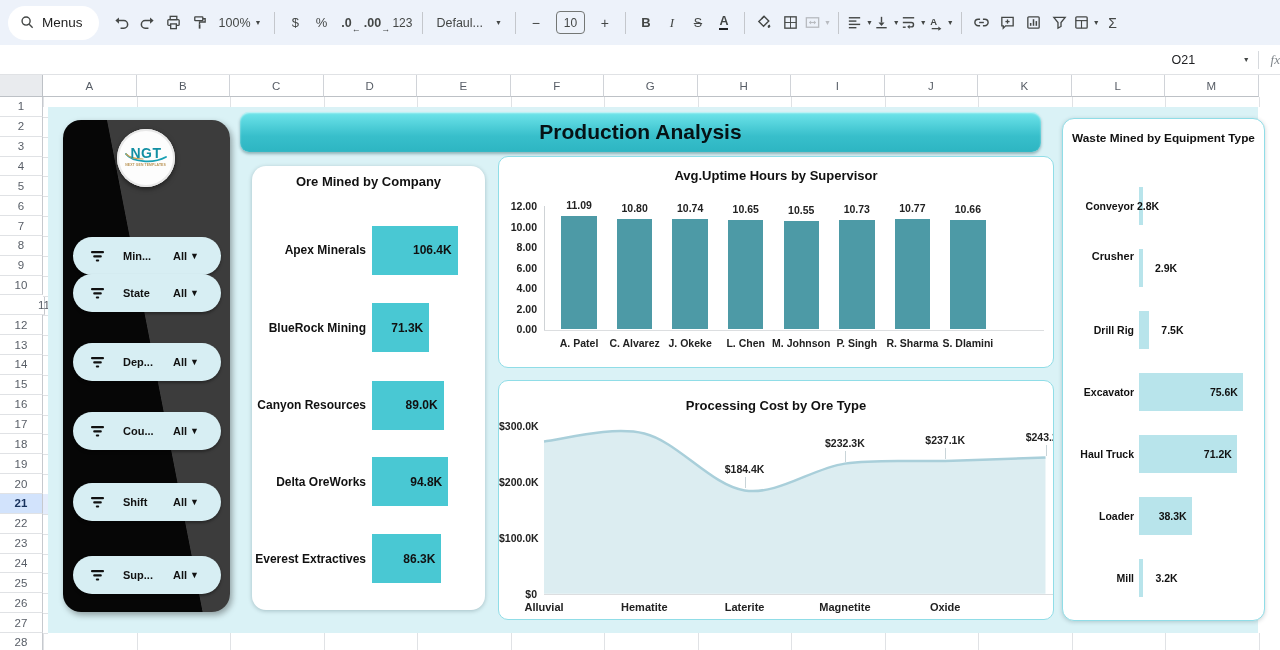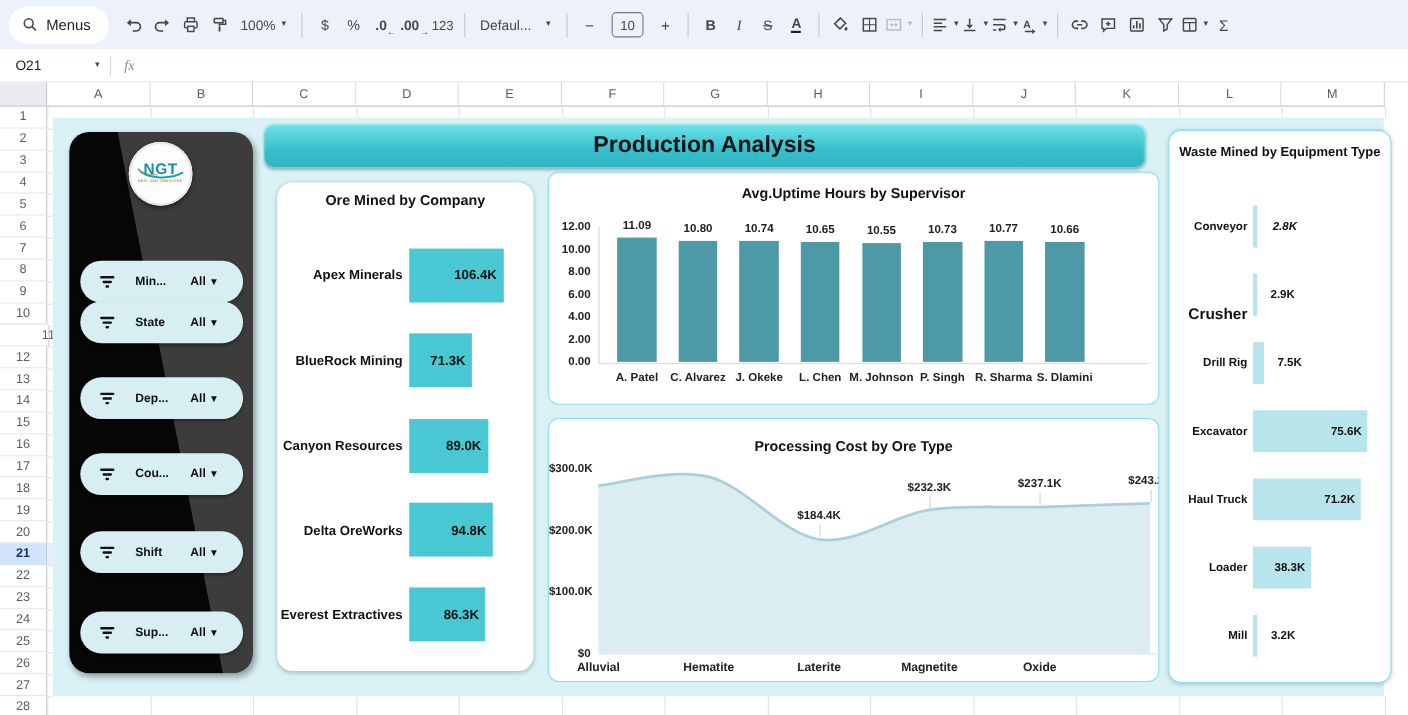--- a/index.html
+++ b/index.html
@@ -19,21 +19,21 @@
   .dec-wrap .sub { position:absolute; font-size:9px; right:-7px; bottom:-4px; font-weight:normal; color:#444746; }
   .font-select { display:flex; align-items:center; gap:12px; font-size:12.5px; color:#444746; padding:0 6px; }
   .fs-box { width:29px; height:23px; border:1px solid #747775; border-radius:4px; font-size:12px; color:#444746; display:flex; align-items:center; justify-content:center; margin:0 7px; }
   .bold-b { font-weight:bold; font-size:13px; }
   .ital-i { font-style:italic; font-family:"Liberation Serif",serif; font-size:13px; }
   .strike-s { text-decoration:line-through; font-size:12.5px; }
   .tc-a { font-weight:bold; font-size:12.5px; border-bottom:2.5px solid #202124; line-height:13px; }
   .gray { color:#b8bbc0 !important; }
   .withcaret { display:flex; align-items:center; gap:3px; }
 
-  .formula-bar { position:absolute; left:0; top:45px; width:1280px; height:30px; background:#fff; border-bottom:1px solid #e0e2e5; display:flex; align-items:center; }
+  .formula-bar { position:absolute; left:0; top:45px; width:1280px; height:30px; background:#fff; border-bottom:1px solid #e0e2e5; display:flex; align-items:center;justify-content:flex-end; }
   .name-box { display:flex; align-items:center; width:92px; padding-left:14px; }
   .name-box .nb-text { font-size:12.5px; color:#202124; flex:1; }
   .fx { font-style:italic; font-family:"Liberation Serif",serif; color:#80868b; font-size:13px; margin-left:12px; }
   .fb-div { width:1px; height:18px; background:#d6d9dd; margin-left:8px; }
 
   .corner-cell { position:absolute; left:0; top:75px; width:43px; height:22px; background:#e9ebee; border-right:1px solid #bdc1c6; border-bottom:1px solid #bdc1c6; }
   .col-header { position:absolute; top:75px; height:22px; border-right:1px solid #d0d3d8; border-bottom:1px solid #bdc1c6; display:flex; align-items:center; justify-content:center; font-size:11.5px; color:#575d66; background:#fff; }
   .row-header { position:absolute; left:0; width:43px; border-right:1px solid #c6c9ce; border-bottom:1px solid #e0e2e5; display:flex; align-items:center; justify-content:center; font-size:11.5px; color:#575d66; background:#fff; }
   .row-header.sel { background:#d2e3fc; color:#17315c; font-weight:bold; }
   .vline { position:absolute; width:1px; background:#e0e2e5; }
@@ -521,22 +521,22 @@
       <div class="axis-text" style="left:411.2px;width:70px;text-align:center;top:52.92399999999998px;font-size:10.5px;">$237.1K</div>
       <div style="position:absolute;left:546.5px;top:63.50799999999998px;width:1px;height:11px;background:#c9d4d8"></div>
       <div class="axis-text" style="left:511.5px;width:70px;text-align:center;top:49.50799999999998px;font-size:10.5px;">$243.2K</div>
         </div>
     </div>
     <div class="card" id="waste-card">
       <div class="card-title" style="top:12px; font-size:11.8px;">Waste Mined by Equipment Type</div>
       <div id="waste-body">
       <div class="hbar-label" style="left:0;width:71px;top:80.5px;font-size:10.5px;">Conveyor</div>
       <div class="hbar" style="left:76px;top:68px;width:3.8499999999999996px;height:38px;background:#b8e4eb"></div>
-      <div class="hbar-value" style="left:94px;top:80.5px;font-size:10.5px;font-style:italic;">2.8K</div>
-      <div class="hbar-label" style="left:0;width:71px;top:158px;font-size:14px;padding-left:14px;">Crusher</div>
+      <div class="hbar-value" style="left:74px;top:80.5px;font-size:10.5px;">2.8K</div>
+      <div class="hbar-label" style="left:0;width:71px;top:131px;font-size:11px;padding-left:14px;">Crusher</div>
       <div class="hbar" style="left:76px;top:130px;width:3.9875px;height:38px;background:#b8e4eb"></div>
       <div class="hbar-value" style="left:91.9875px;top:142.5px;font-size:10.5px;">2.9K</div>
       <div class="hbar-label" style="left:0;width:71px;top:204.5px;font-size:10.5px;">Drill Rig</div>
       <div class="hbar" style="left:76px;top:192px;width:10.3125px;height:38px;background:#b8e4eb"></div>
       <div class="hbar-value" style="left:98.3125px;top:204.5px;font-size:10.5px;">7.5K</div>
       <div class="hbar-label" style="left:0;width:71px;top:266.5px;font-size:10.5px;">Excavator</div>
       <div class="hbar" style="left:76px;top:254px;width:103.94999999999999px;height:38px;background:#b8e4eb"></div>
       <div class="hbar-value" style="left:76px;width:98.94999999999999px;top:266.5px;text-align:right;font-size:10.5px;">75.6K</div>
       <div class="hbar-label" style="left:0;width:71px;top:328.5px;font-size:10.5px;">Haul Truck</div>
       <div class="hbar" style="left:76px;top:316px;width:97.9px;height:38px;background:#b8e4eb"></div>

